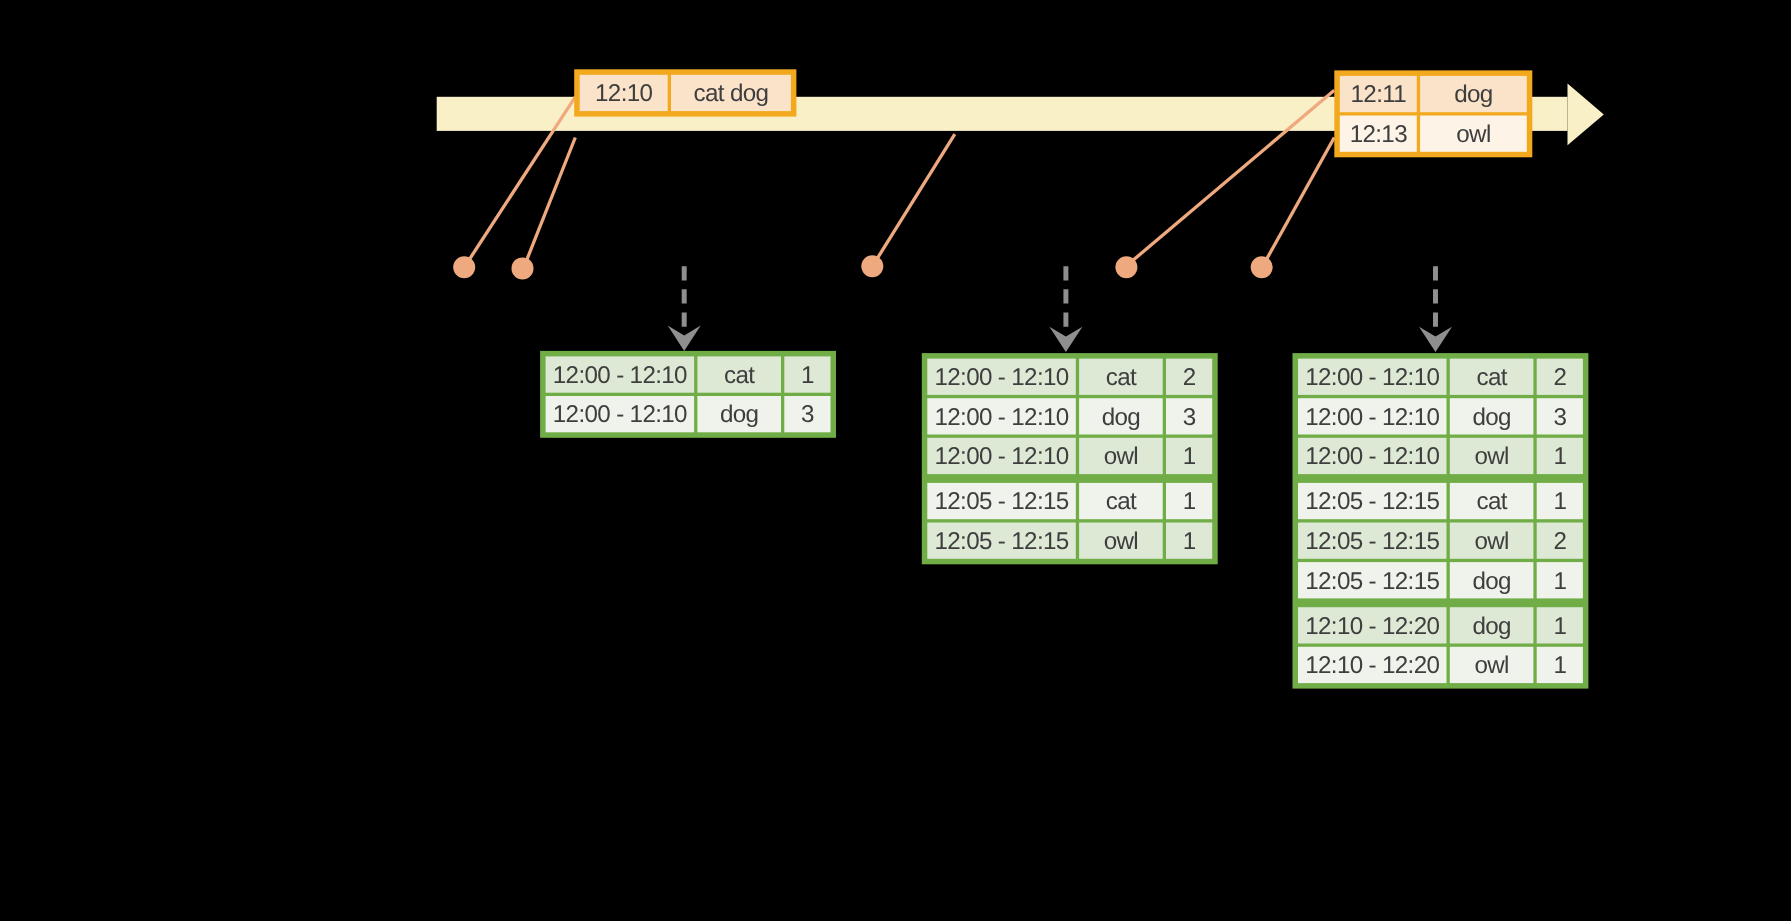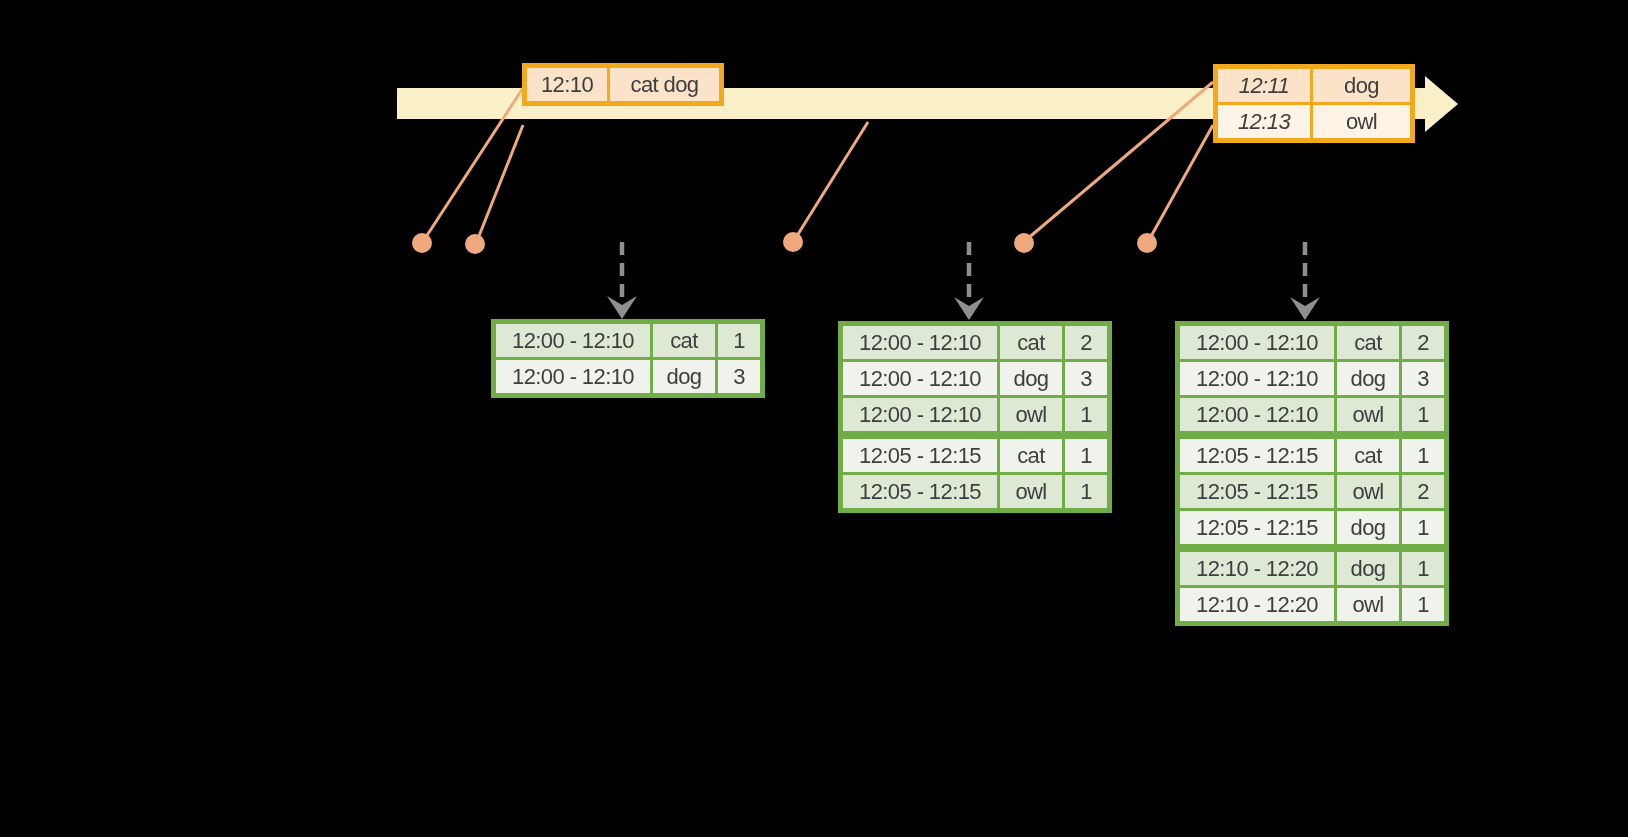--- a/index.html
+++ b/index.html
@@ -36,24 +36,24 @@
   .cell{
     display:flex;align-items:center;justify-content:center;
     font-size:22px;letter-spacing:-0.6px;color:var(--text);line-height:1;
   }
   .e-a{background:var(--event-row-a);}
   .e-b{background:var(--event-row-b);}
   .r-a{background:var(--result-row-a);}
   .r-b{background:var(--result-row-b);}
   .etime{width:80px;}
   .ewords{width:109px;}
-  .narrow .etime{width:92px;font-style:italic;}
+  .narrow .etime{width:70px;}
   .narrow .ewords{width:97px;}
-  .rtime{width:154px;}
-  .rword{width:62px;}
+  .rtime{width:135px;}
+  .rword{width:76px;}
   .rcount{width:42px;}
 </style>
 </head>
 <body>
 
 <div class="canvas">
 
   <svg class="layer" viewBox="0 0 1628 837">
     <rect class="band" x="397" y="88" width="1028" height="31"></rect>
     <polygon class="arrow-head" points="1425,76 1458,104 1425,132"></polygon>

